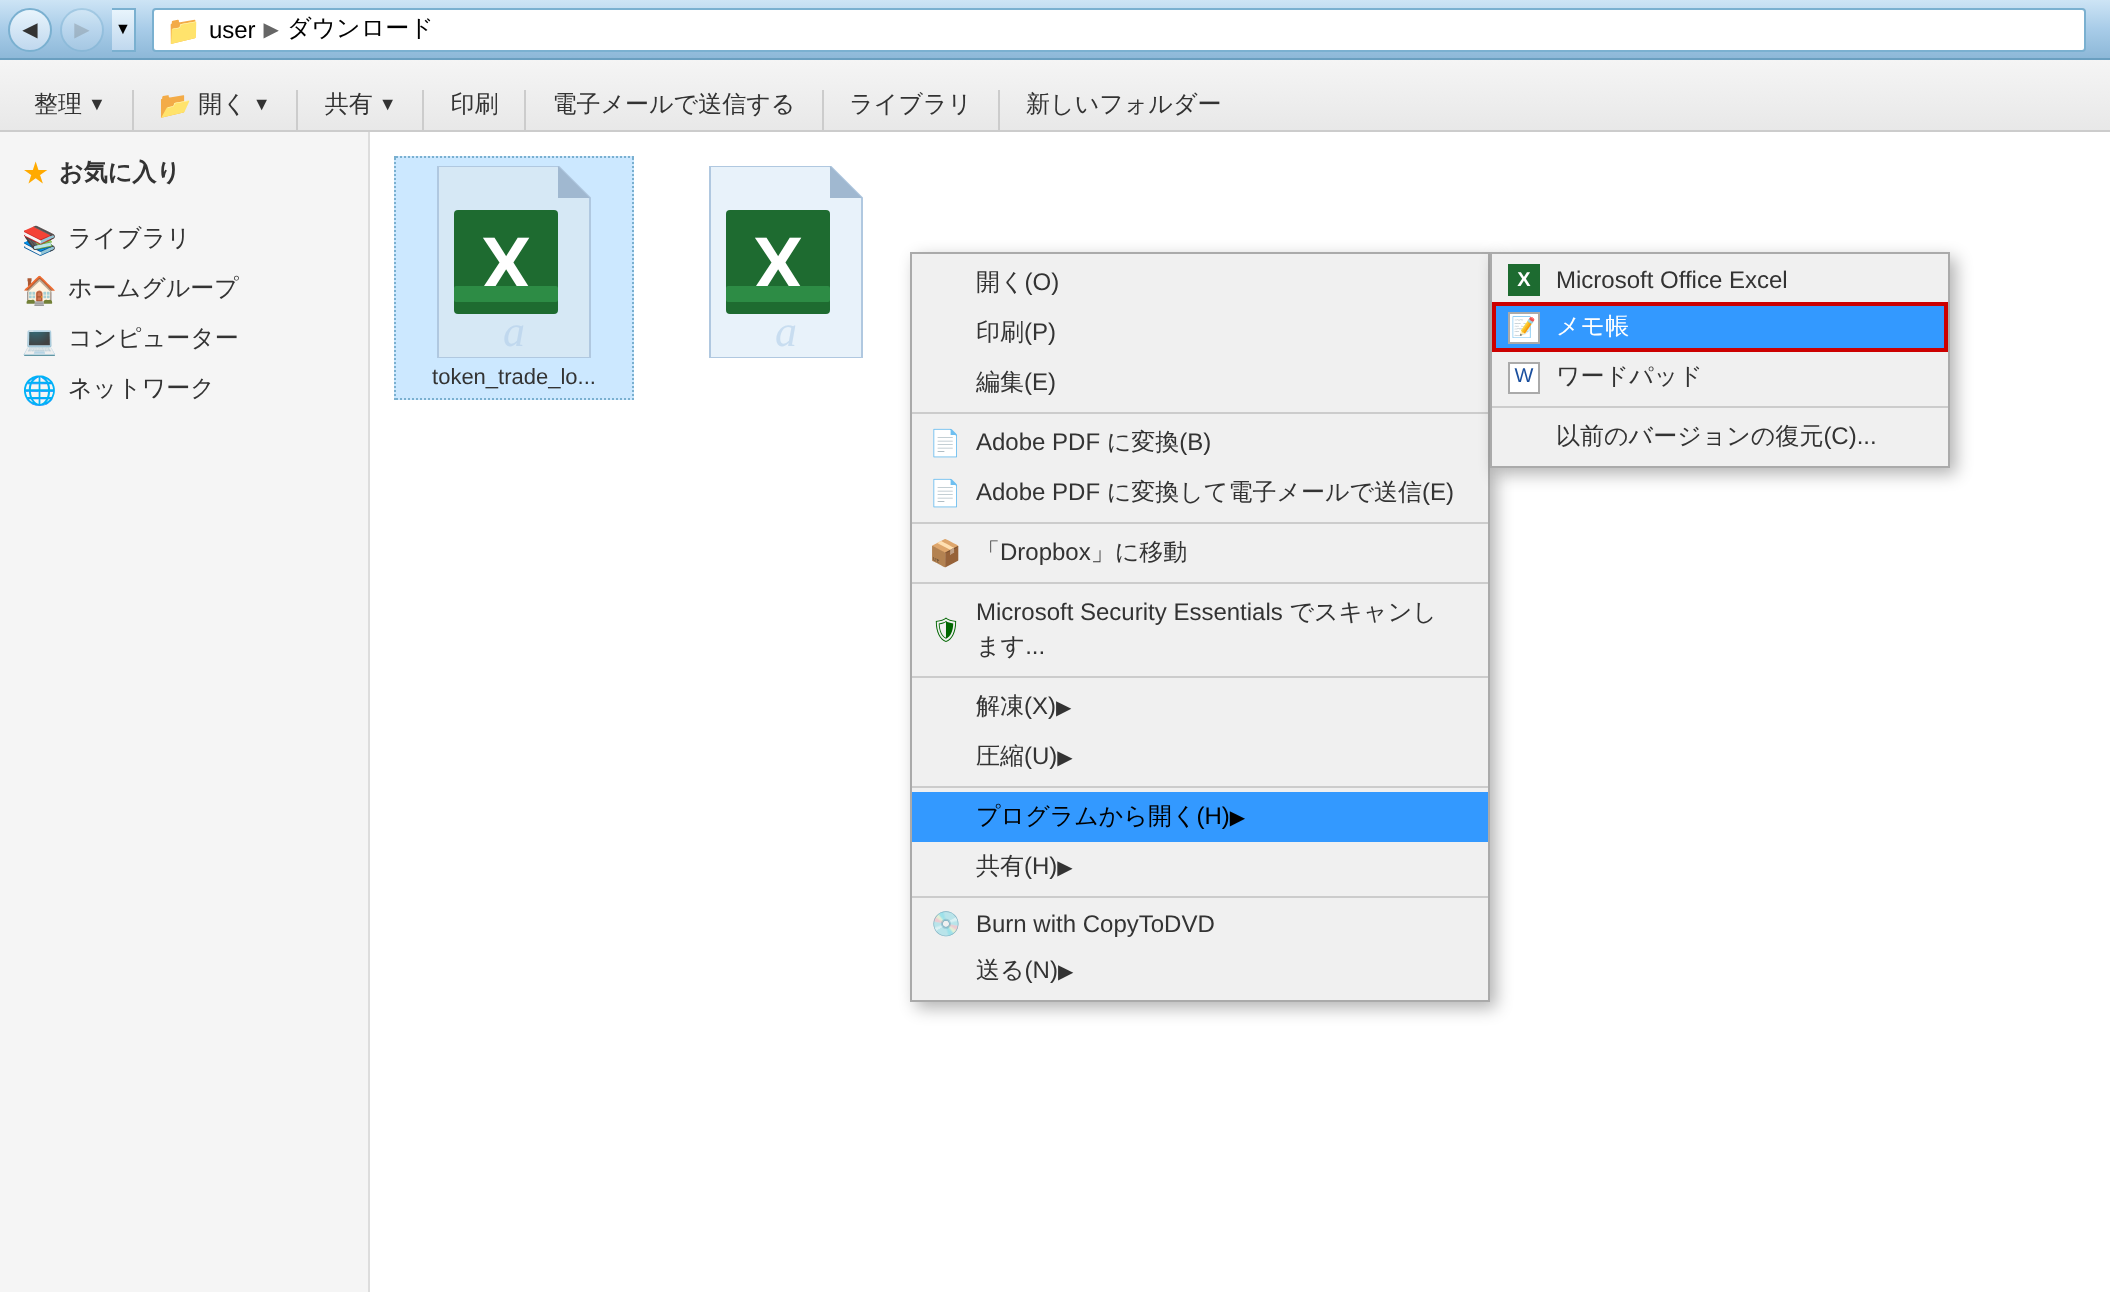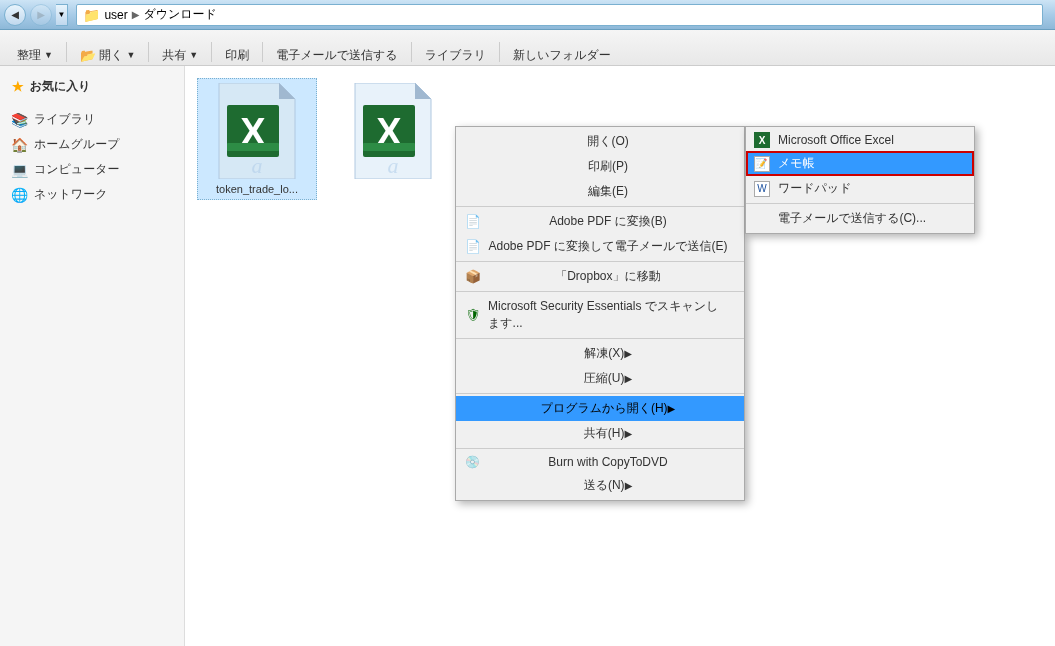--- a/index.html
+++ b/index.html
@@ -64,22 +64,22 @@
       padding: 0 6px;
       gap: 4px;
     }
 
     
     .toolbar {
       height: 36px;
       background: linear-gradient(to bottom, #f5f5f5, #e8e8e8);
       border-bottom: 1px solid #ccc;
       display: flex;
-      align-items: flex-start;
-      padding: 12px 8px;
+      align-items: flex-end;
+      padding: 0 8px;
       gap: 2px;
     }
     .toolbar-btn {
       height: 26px;
       padding: 0 8px;
       background: transparent;
       border: 1px solid transparent;
       border-radius: 3px;
       cursor: pointer;
       font-size: 12px;
@@ -195,21 +195,21 @@
       padding: 2px 0;
     }
     .menu-item {
       padding: 4px 16px 4px 32px;
       cursor: pointer;
       font-size: 12px;
       color: #333;
       position: relative;
       display: flex;
       align-items: center;
-      justify-content: center;
+      justify-content: flex-start;
     }
     .menu-item.highlighted {
       background: #3399ff;
       color: #000000;
     }
     .menu-separator {
       height: 1px;
       background: #ccc;
       margin: 2px 0;
     }
@@ -477,18 +477,18 @@
       </div>
       <div class="submenu-item">
         <span class="submenu-item-icon">
           <div class="app-icon-wordpad" style="font-size:10px; color:#1a4f9e;">W</div>
         </span>
         <span>ワードパッド</span>
       </div>
       <div class="menu-separator"></div>
       <div class="submenu-item">
         <span class="submenu-item-icon"></span>
-        <span>電子メールで送信する(C)...</span>
+        <span>以前のバージョンの復元(C)...</span>
       </div>
     </div>
 
   </div>
 </div>
 
 </body></html>

